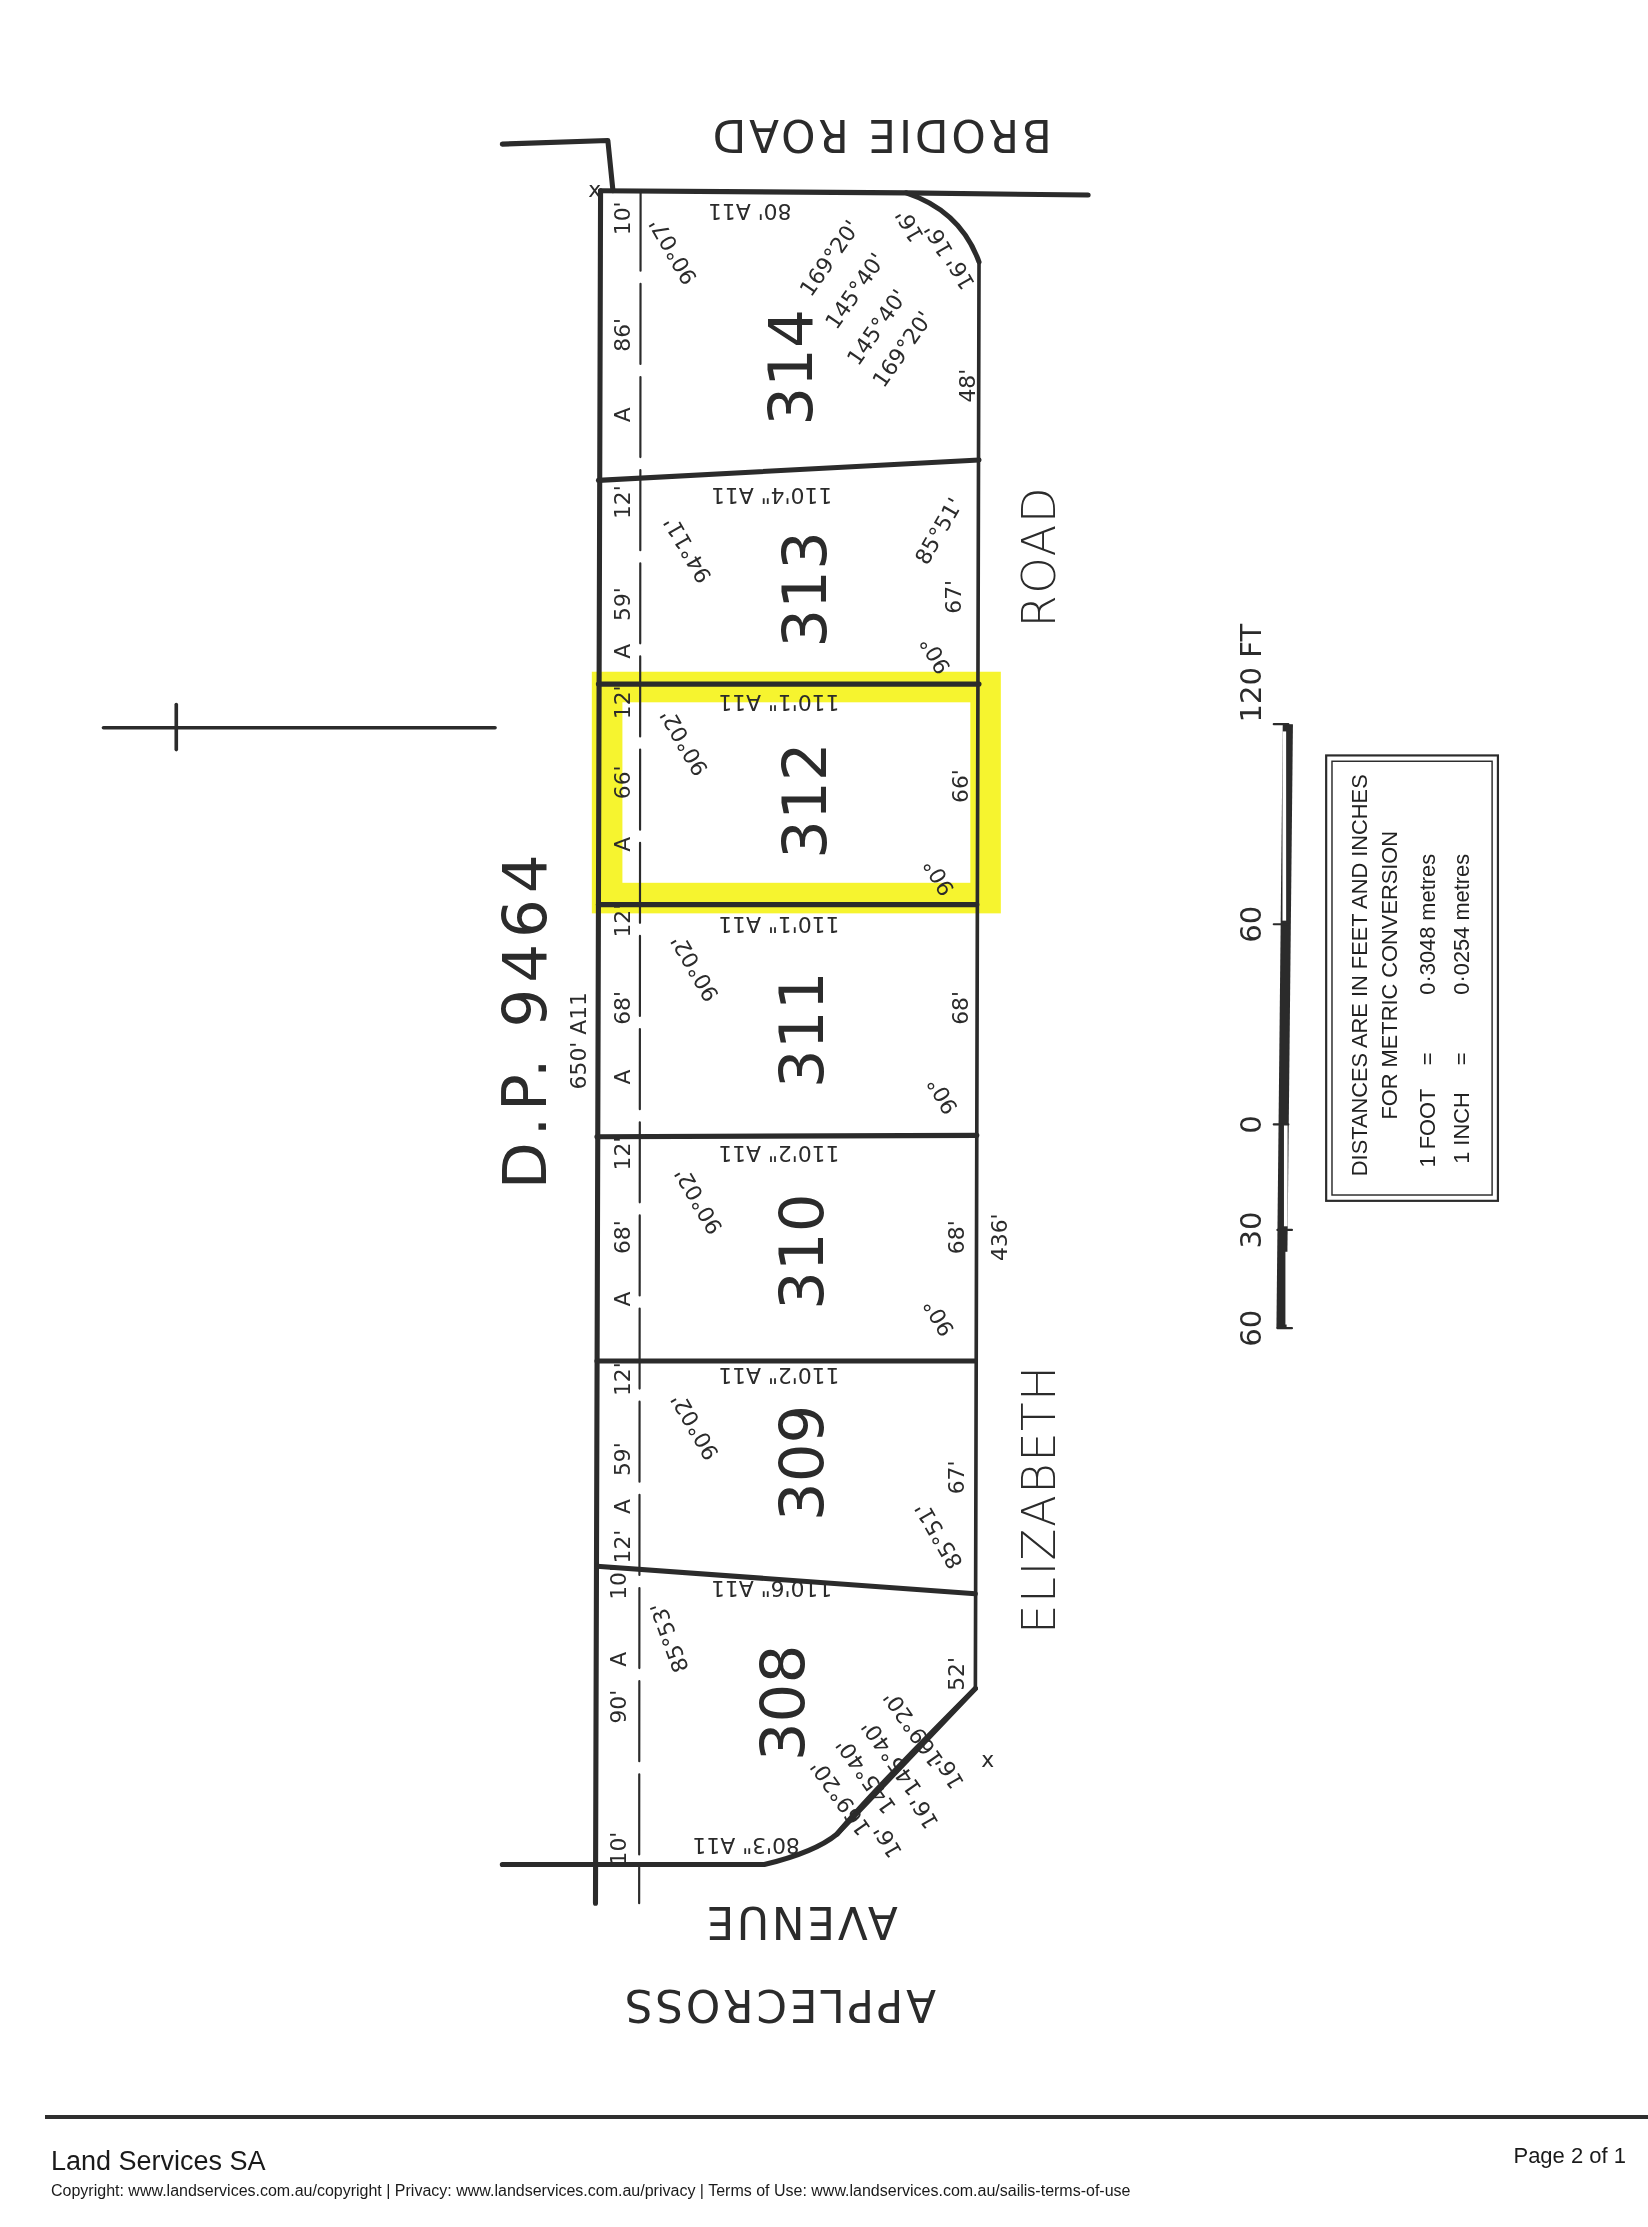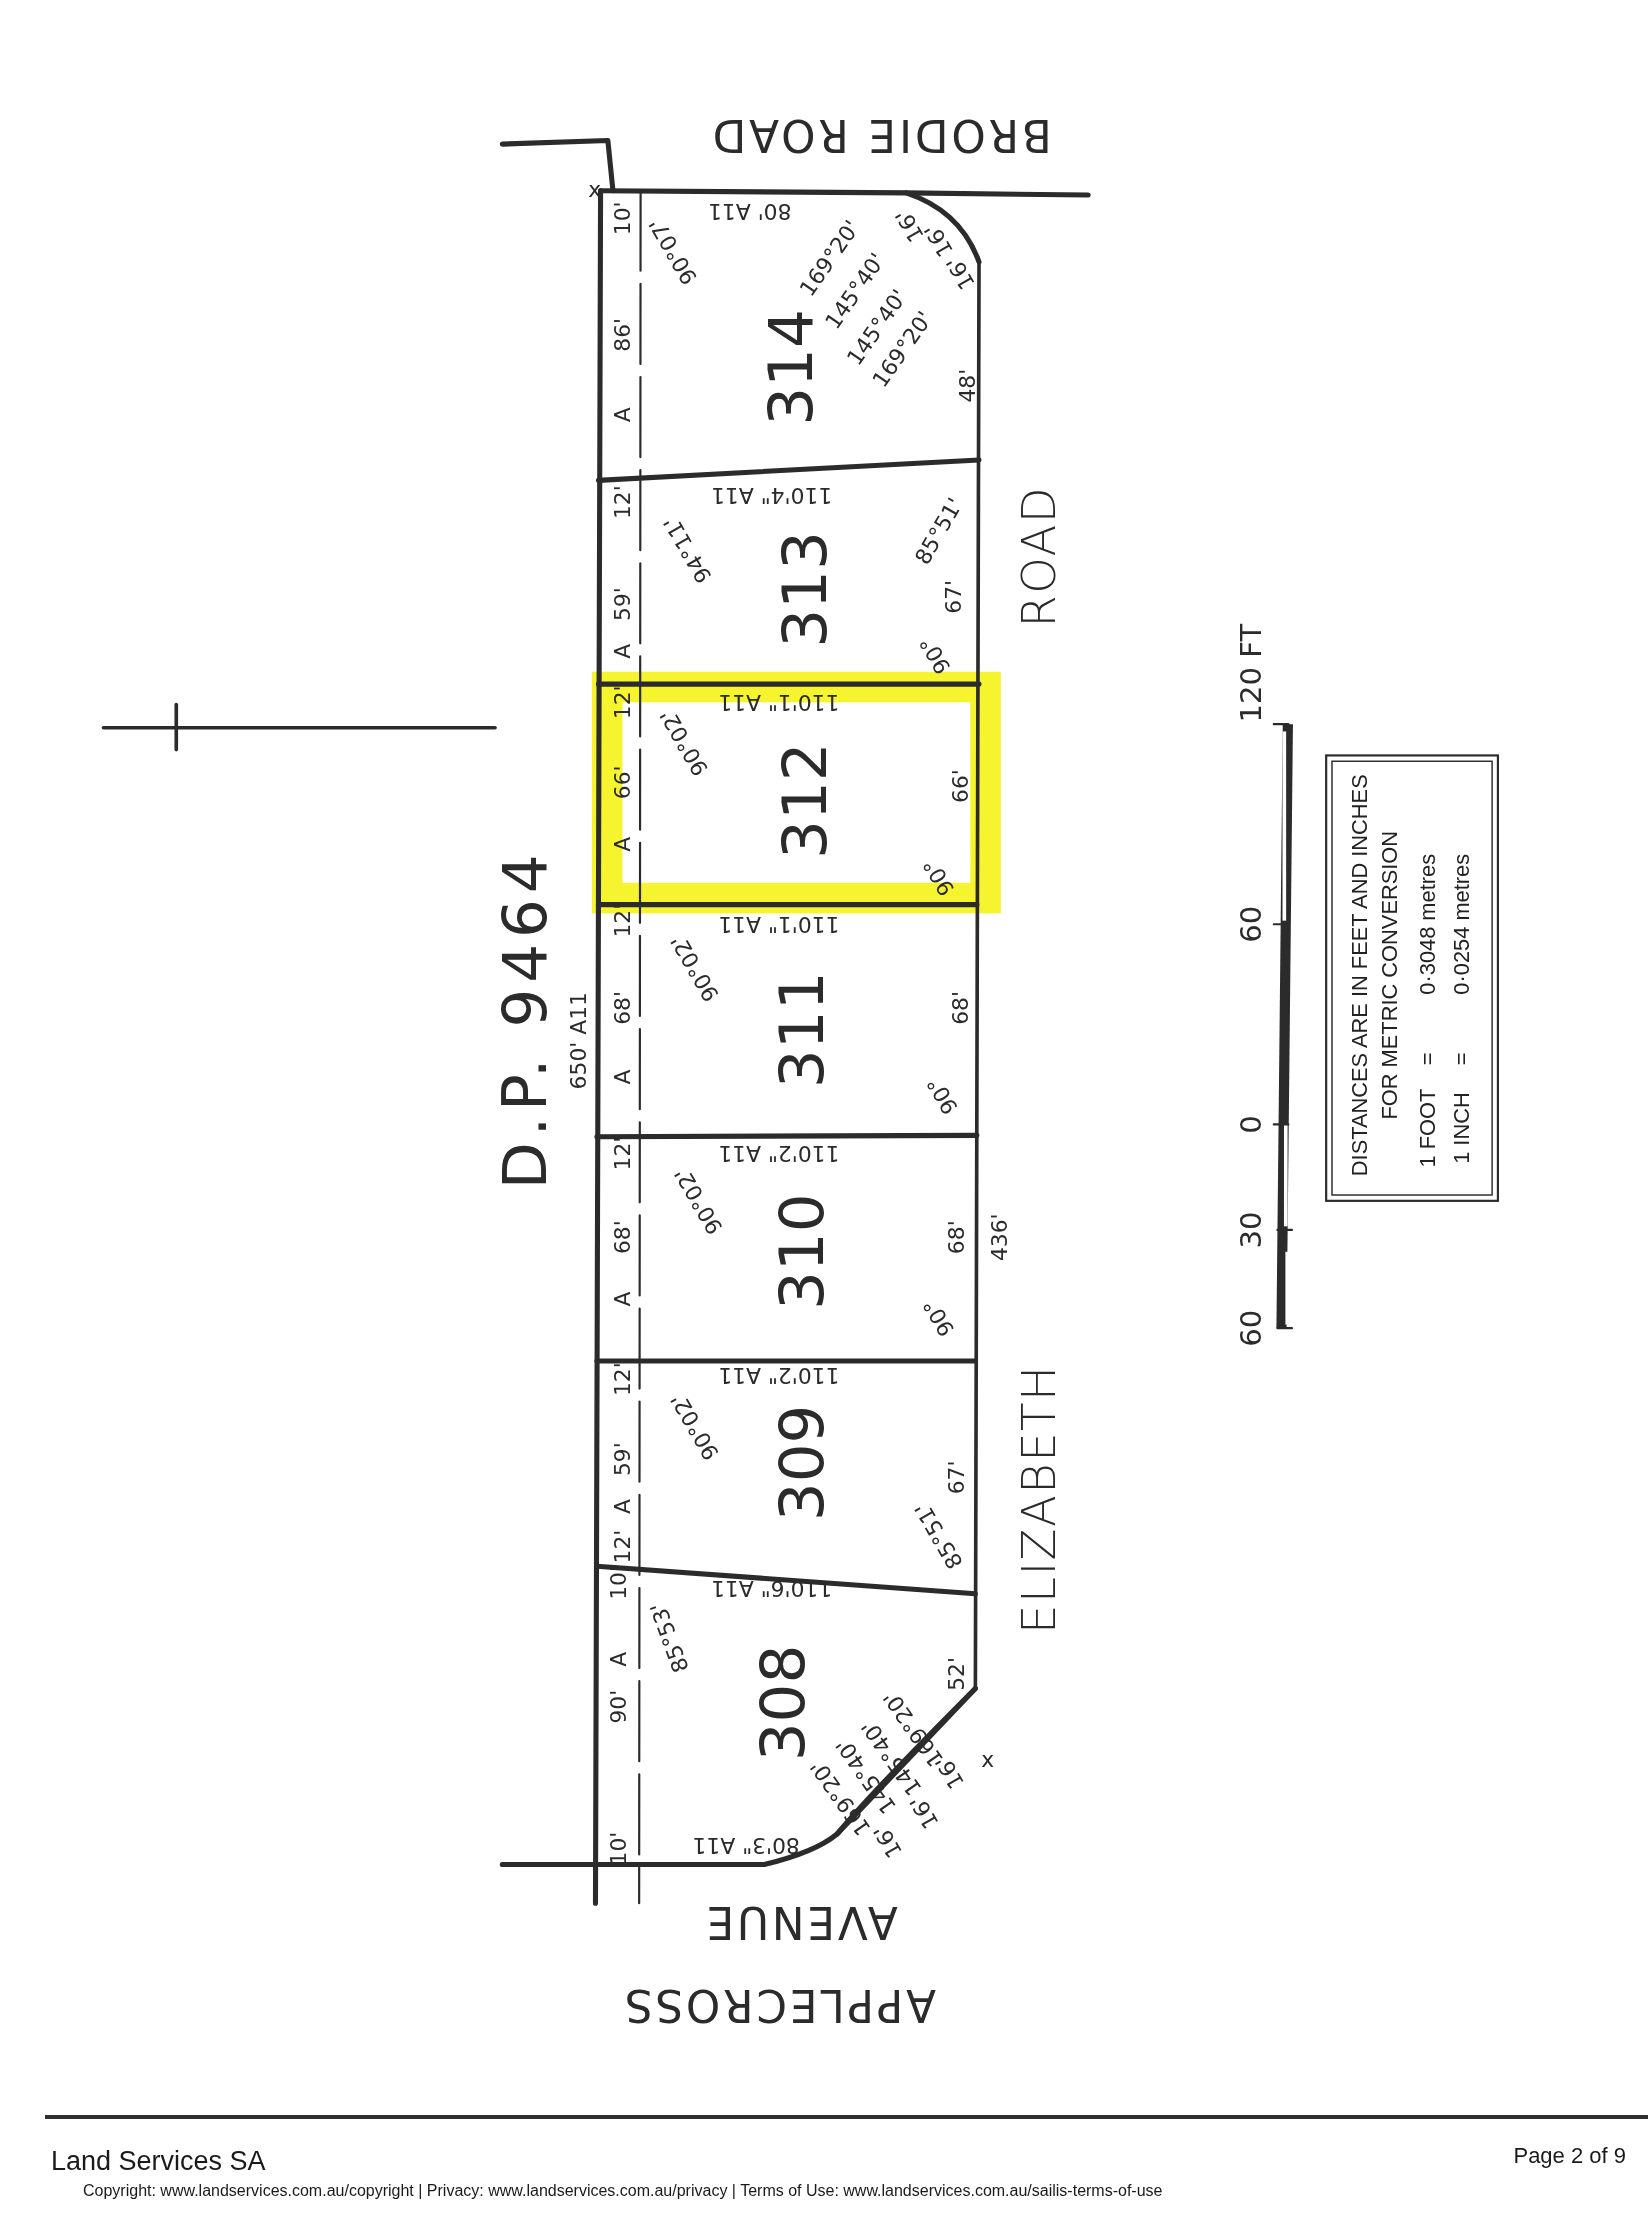--- a/index.html
+++ b/index.html
@@ -15,21 +15,21 @@
   .lotnum { font-family: "DejaVu Sans", sans-serif; font-size: 84px; fill: #2b2b2b; }
   .dim { font-family: "DejaVu Sans", sans-serif; font-size: 30px; fill: #2b2b2b; }
   .street { font-family: "DejaVu Sans", sans-serif; font-size: 60px; fill: #2b2b2b; letter-spacing: 4px; }
   .street-thin { font-family: "DejaVu Sans", sans-serif; font-size: 64px; fill: #2b2b2b; font-weight: 300; letter-spacing: 2px; }
   .dp { font-family: "DejaVu Sans", sans-serif; font-size: 84px; fill: #2b2b2b; letter-spacing: 8px; }
   .scale-text { font-family: "DejaVu Sans", sans-serif; font-size: 40px; fill: #2b2b2b; }
   .legend-text { font-family: "Liberation Sans", sans-serif; font-size: 30px; fill: #222; }
   .footer-rule { position: absolute; left: 45px; top: 2115px; width: 1603px; height: 3.6px; background: #2f2f2f; }
   .footer-org { position: absolute; left: 51px; top: 2146px; font-size: 27px; color: #1a1a1a; }
   .footer-page { position: absolute; right: 22px; top: 2143px; font-size: 22px; color: #1a1a1a; }
-  .footer-copy { position: absolute; left: 51px; top: 2182px; font-size: 16px; color: #1a1a1a; margin-left: 32px; }
+  .footer-copy { position: absolute; left: 51px; top: 2182px; font-size: 16px; color: #1a1a1a; }
 </style>
 </head>
 <body>
 
 <svg id="plan" viewBox="0 0 2264 3060" xmlns="http://www.w3.org/2000/svg">
 
   <rect class="highlight" x="834" y="944" width="520" height="290"></rect>
 
   <path class="line thick" d="M 690 198 L 835 193 L 842 262"></path>
   <text class="dim" x="808" y="270">x</text>
@@ -368,15 +368,15 @@
         <text class="legend-text" x="2008" y="1465" text-anchor="middle">=</text>
       </g>
     <g transform="rotate(-90 2008 1270)">
         <text class="legend-text" x="2008" y="1280" text-anchor="middle">0·0254 metres</text>
       </g>
   </g>
 </svg>
 
 <div class="footer-rule"></div>
 <div class="footer-org">Land Services SA</div>
-<div class="footer-page">Page 2 of 9</div>
+<div class="footer-page">Page 2 of 1</div>
 <div class="footer-copy">Copyright: www.landservices.com.au/copyright | Privacy: www.landservices.com.au/privacy | Terms of Use: www.landservices.com.au/sailis-terms-of-use</div>
 
 
 </body></html>

